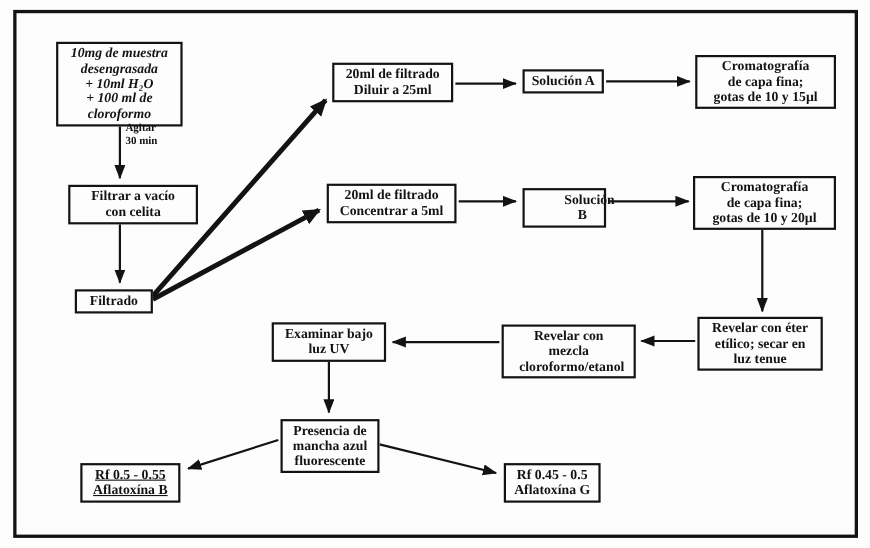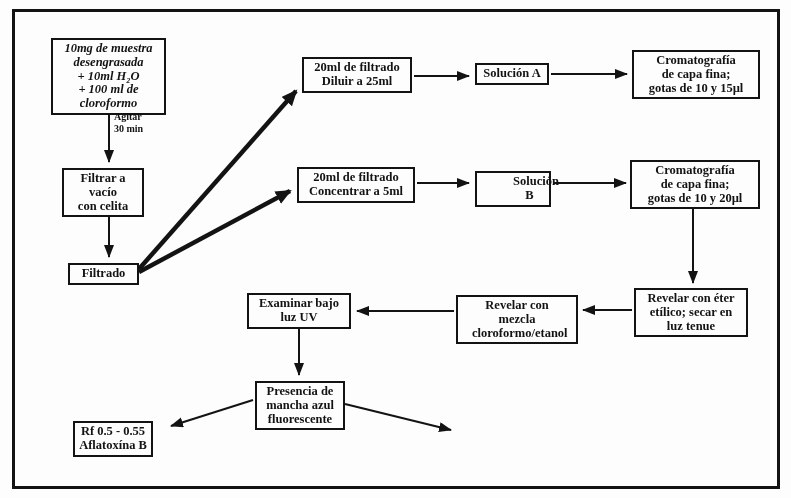--- a/index.html
+++ b/index.html
@@ -73,21 +73,21 @@
 
   <div class="box" style="left:51px;top:38px;width:115px;font-style:italic;">10mg de muestra
 desengrasada
 + 10ml H₂O
 + 100 ml de
 cloroformo</div>
 
   <div class="edge-label" style="left:114px;top:111px;">Agitar
 30 min</div>
 
-  <div class="box" style="left:62px;top:168px;width:82px;">Filtrar a vacío
+  <div class="box" style="left:62px;top:168px;width:118px;">Filtrar a vacío
 con celita</div>
 
   <div class="box" style="left:68px;top:263px;width:71px;">Filtrado</div>
 
   <div class="box" style="left:302px;top:57px;width:110px;">20ml de filtrado
 Diluir a 25ml</div>
 
   <div class="box" style="left:475px;top:63px;width:74px;">Solución A</div>
 
   <div class="box" style="left:632px;top:50px;width:128px;">Cromatografía
@@ -110,17 +110,19 @@
   <div class="box" style="left:456px;top:295px;width:122px;padding:2px 14px;">Revelar con mezcla
 cloroformo/etanol</div>
 
   <div class="box" style="left:247px;top:293px;width:104px;">Examinar bajo
 luz UV</div>
 
   <div class="box" style="left:255px;top:381px;width:90px;">Presencia de
 mancha azul
 fluorescente</div>
 
-  <div class="box" style="left:73px;top:421px;width:80px;">Rf 0.5 - 0.55
+  <div class="box" style="left:73px;top:421px;width:91px;text-decoration:underline;">Rf 0.5 - 0.55
 Aflatoxína B</div>
 
+  <div class="box" style="left:458px;top:421px;width:88px;">Rf 0.45 - 0.5
+Aflatoxína G</div>
 
 </div>
 
 </body></html>

